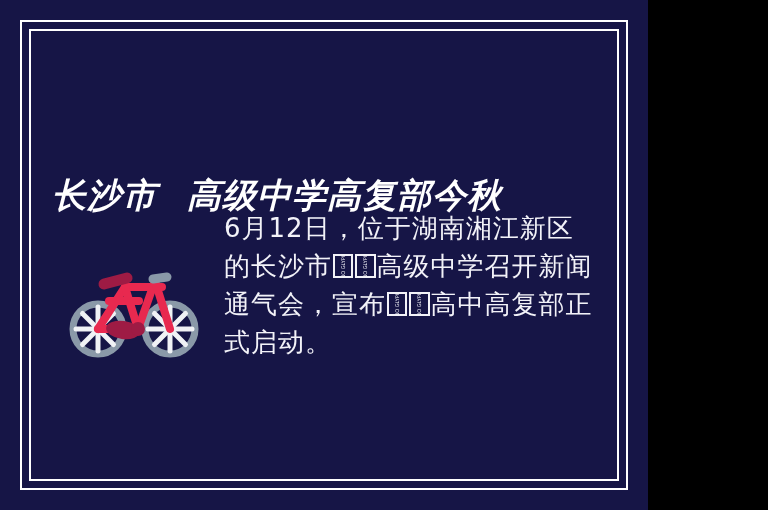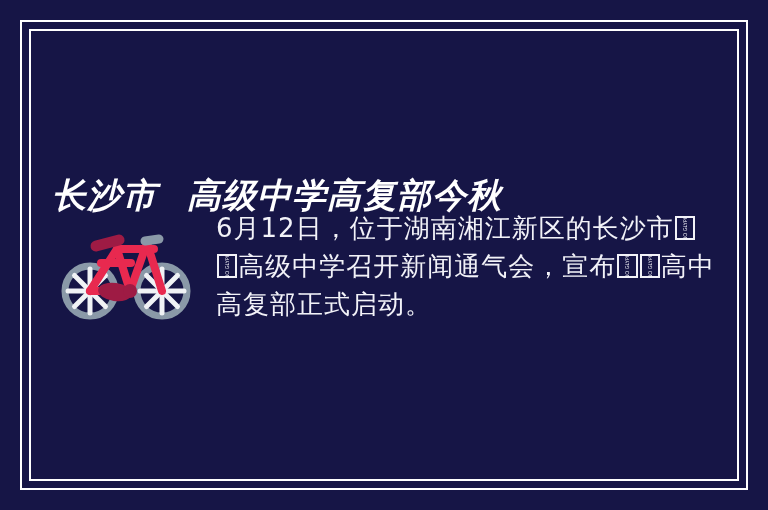--- a/index.html
+++ b/index.html
@@ -2,21 +2,21 @@
 <html><head>
 <meta charset="utf-8">
 <style>
   html, body {
     margin: 0;
     padding: 0;
     background: #000;
   }
   #poster {
     position: relative;
-    width: 768px;
+    width: 648px;
     height: 510px;
     overflow: hidden;
     font-family: "Liberation Sans", sans-serif;
   }
   #bg {
     position: absolute;
     inset: 0;
     background: #161546;
   }
   
@@ -57,25 +57,25 @@
     display: block;
   }
   .redacted-gap {
     display: inline-block;
     width: 30px;
   }
 
   
   .body-row {
     position: absolute;
-    left: 36px;
+    left: 44px;
     top: 205px;
     right: 52px;
     display: flex;
-    align-items: flex-start;
+    align-items: flex-end;
   }
   .emoji-cell {
     width: 180px;
     flex: 0 0 180px;
     display: flex;
     justify-content: center;
     padding-top: 14px;
   }
   .bike-svg {
     width: 130px;

